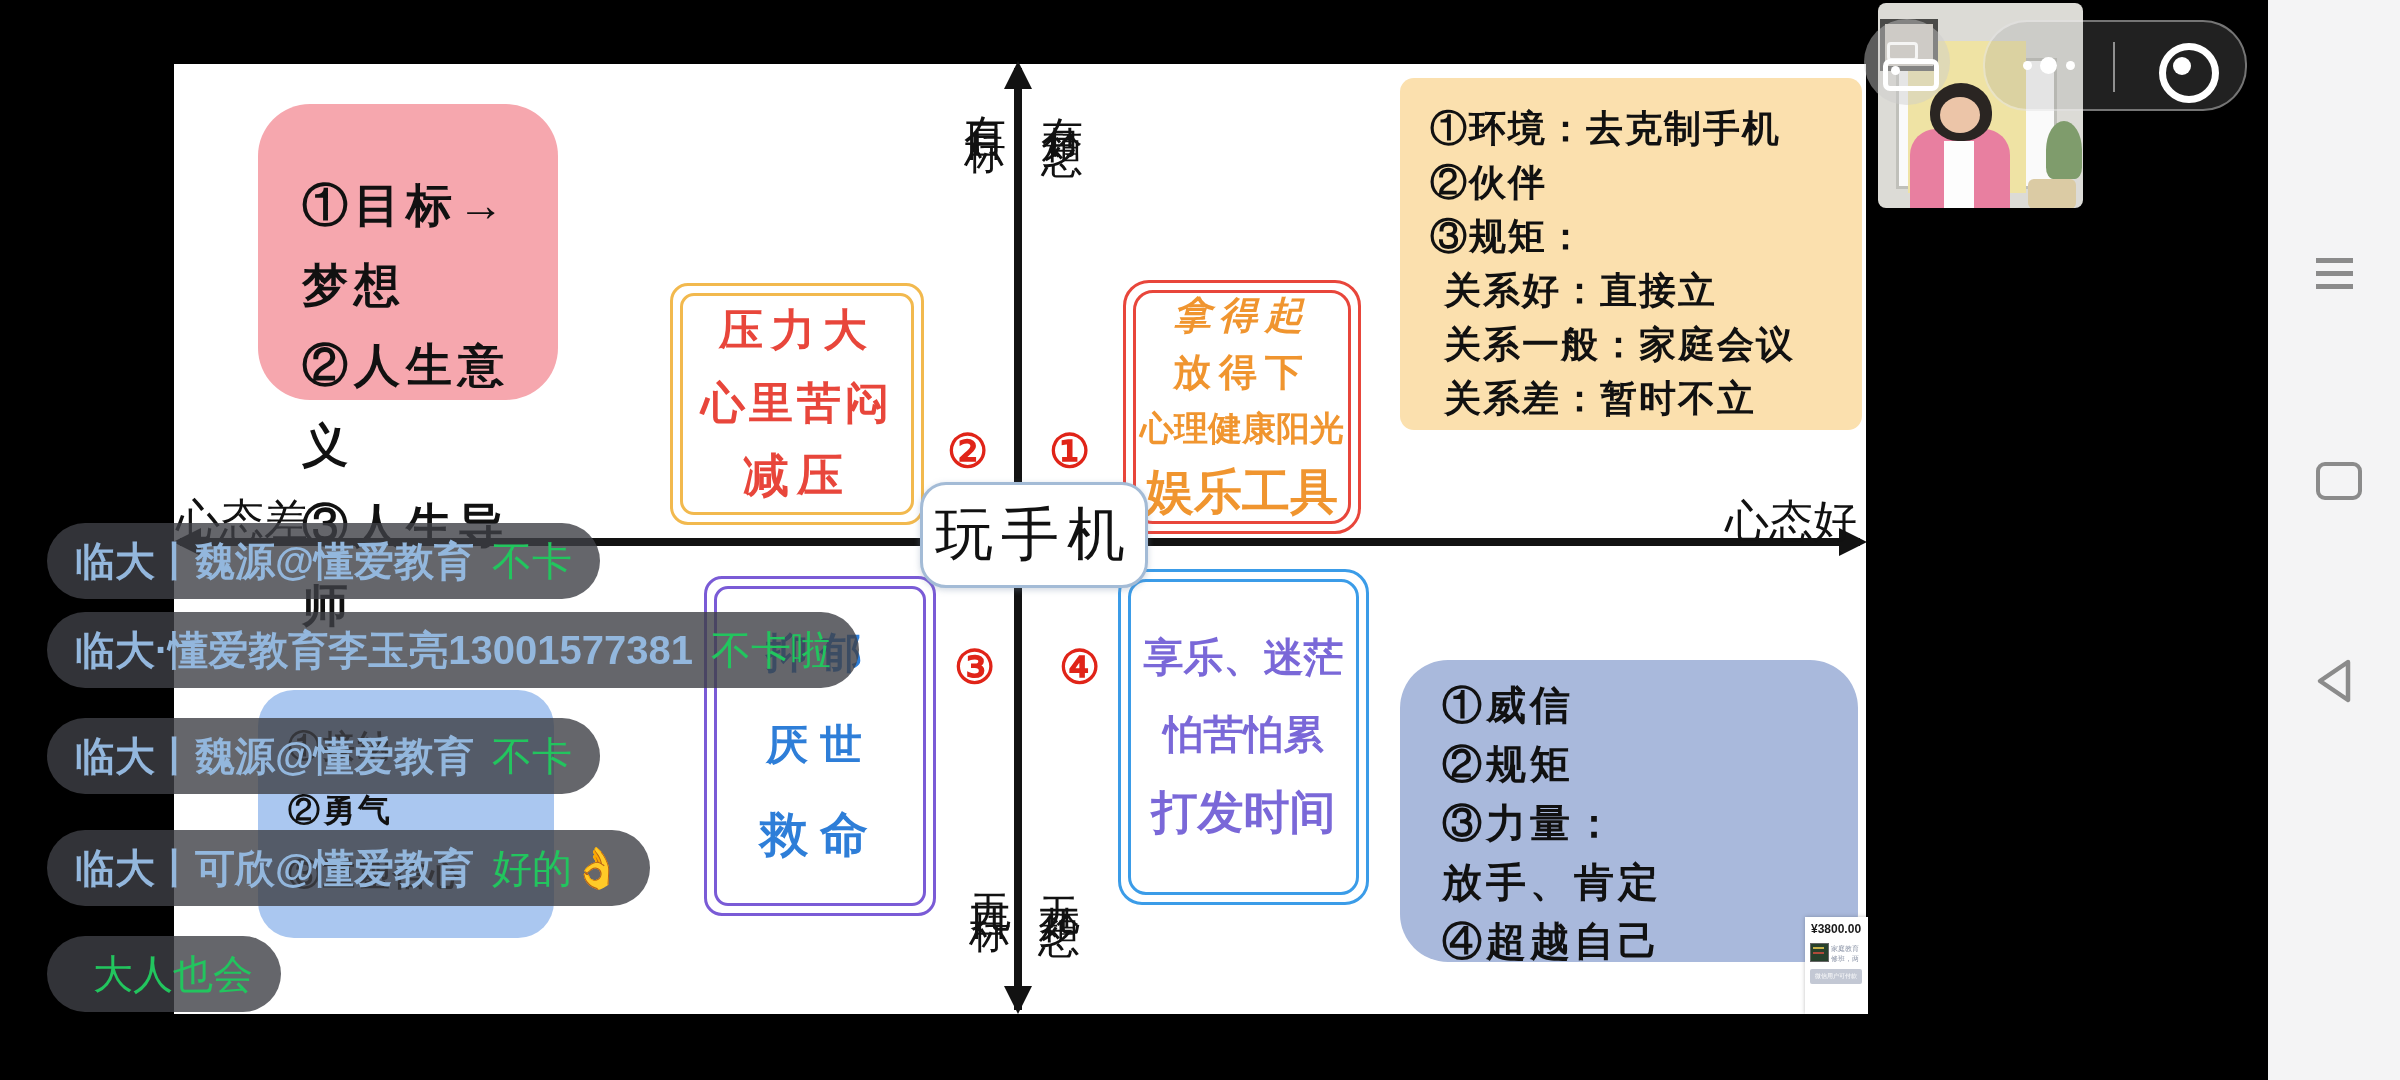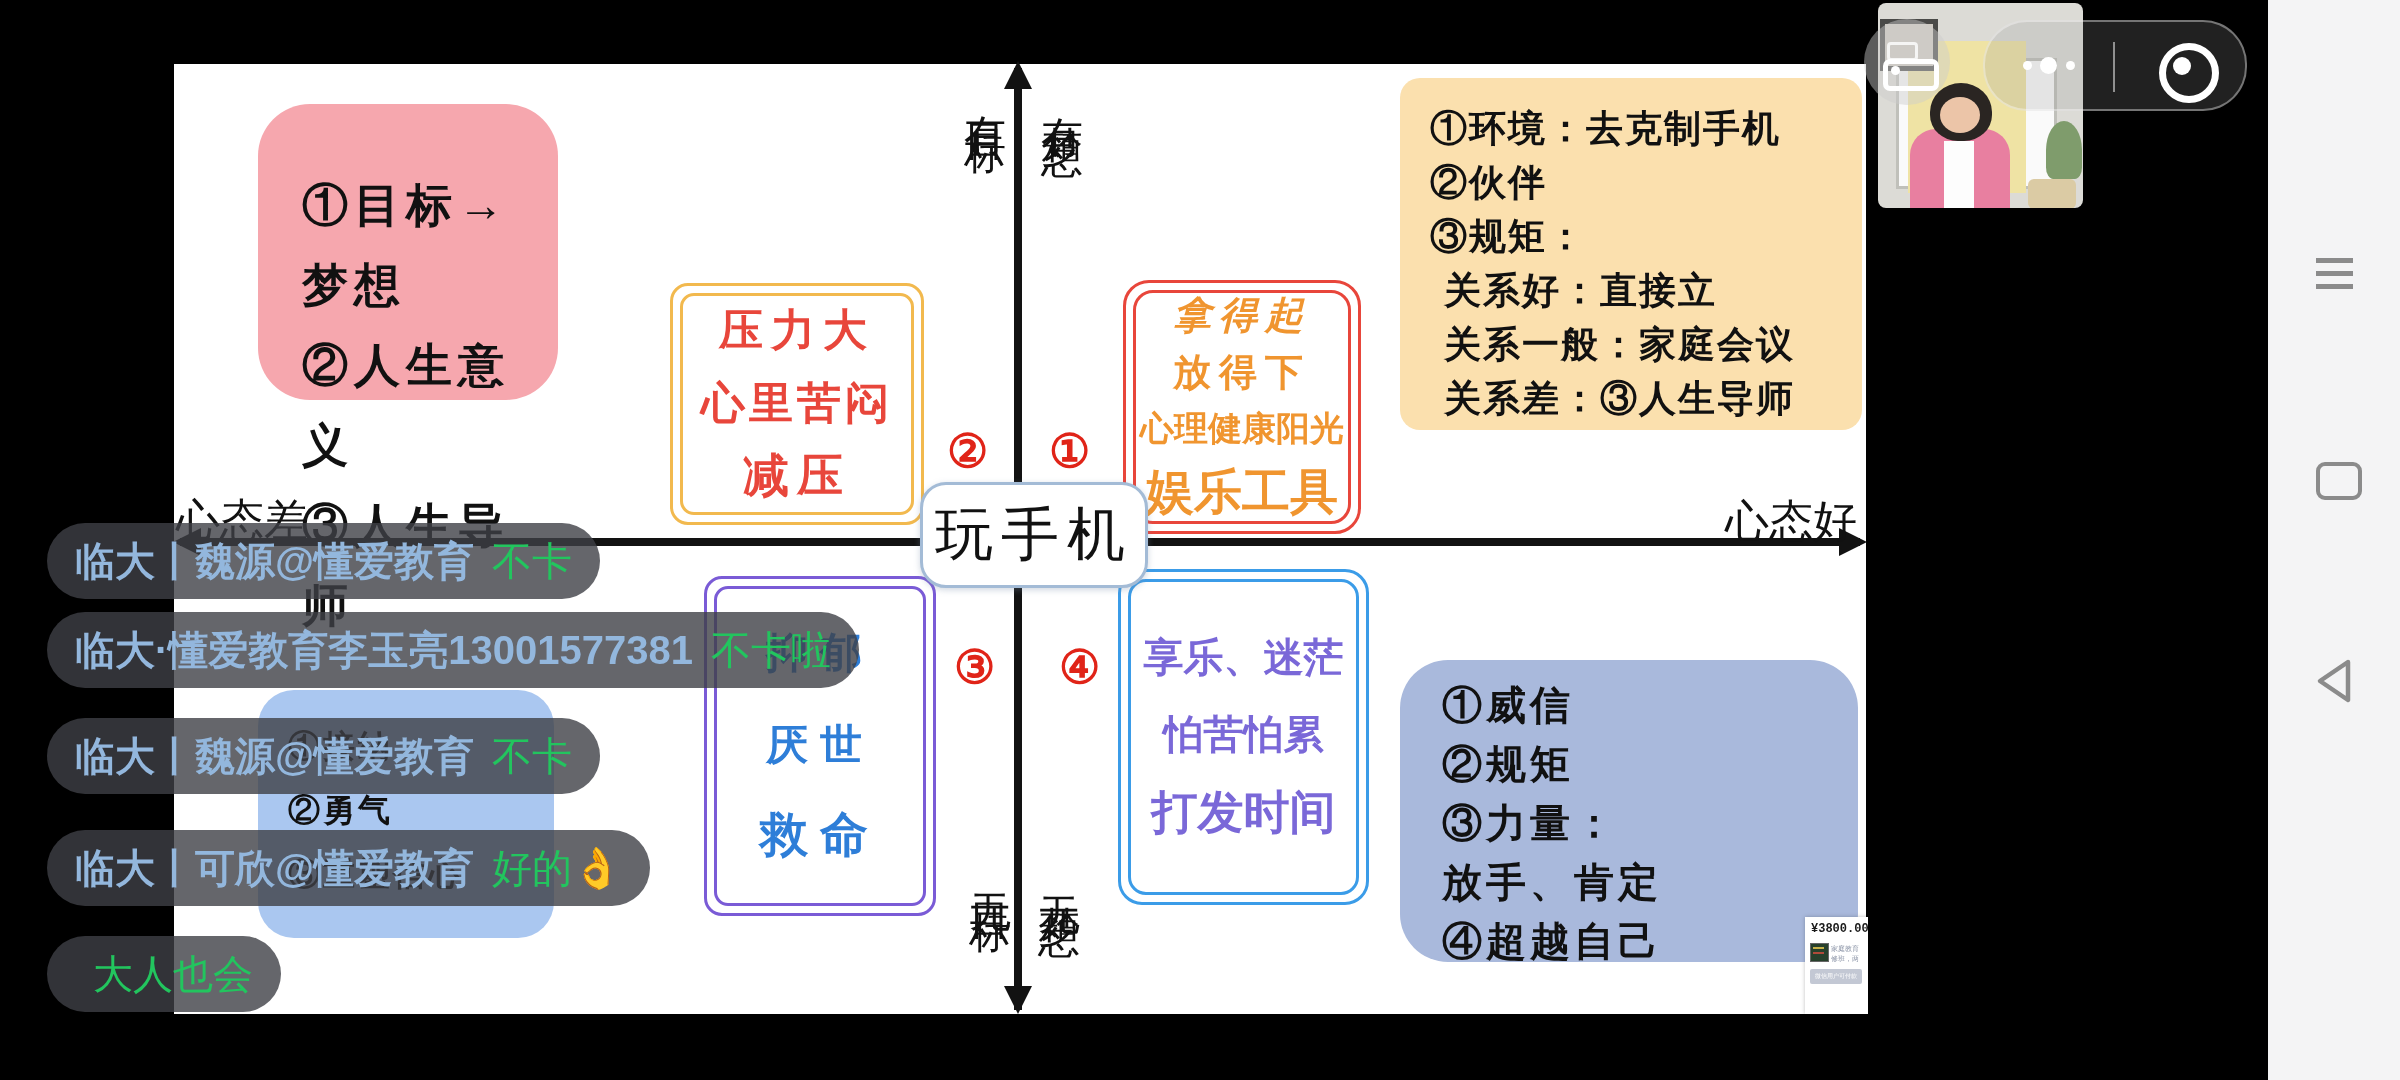--- a/index.html
+++ b/index.html
@@ -16,21 +16,21 @@
   .arr{width:0;height:0;z-index:1;}
   .vlabel{writing-mode:vertical-rl;text-orientation:upright;font-size:42px;letter-spacing:9px;
     color:#111;z-index:2;font-weight:500;}
   .hlabel{font-size:44px;color:#111;z-index:2;font-weight:500;}
 
   
   .softbox{z-index:2;}
   #pinkBox{left:84px;top:40px;width:300px;height:296px;border-radius:52px;background:#f6a7ae;
     padding-top:62px;box-sizing:border-box;}
   #pinkBox div{font-size:46px;font-weight:700;line-height:80px;padding-left:44px;letter-spacing:6px;}
-  #orangeBox{left:1226px;top:14px;width:462px;height:352px;border-radius:20px;background:#fbe0ae;
+  #orangeBox{left:1226px;top:14px;width:462px;height:352px;border-radius:14px;background:#fbe0ae;
     padding:24px 0 0 30px;box-sizing:border-box;}
   #orangeBox div{font-size:37px;font-weight:700;line-height:54px;letter-spacing:2px;}
   #periBox{left:1226px;top:596px;width:458px;height:302px;border-radius:48px;background:#a9b9dc;
     padding:16px 0 0 42px;box-sizing:border-box;}
   #periBox div{font-size:40px;font-weight:700;line-height:59px;letter-spacing:4px;}
   #lblueBox{left:84px;top:626px;width:296px;height:248px;border-radius:36px;background:#aac7f0;
     padding:24px 0 0 30px;box-sizing:border-box;}
   #lblueBox div{font-size:32px;font-weight:700;line-height:64px;letter-spacing:3px;}
 
   
@@ -51,21 +51,21 @@
   #blueFrame div{color:#7a68d8;font-weight:700;}
 
   
   #centerBox{left:746px;top:418px;width:222px;height:100px;background:#fff;border:3px solid #a3bbd6;
     border-radius:26px;z-index:3;display:flex;align-items:center;justify-content:center;
     font-size:58px;letter-spacing:8px;box-shadow:0 2px 6px rgba(120,140,170,.35);}
   .qnum{z-index:3;font-size:46px;color:#e02418;font-weight:700;font-family:"Liberation Sans",sans-serif;}
 
   
   #prodCard{left:1631px;top:853px;width:63px;height:97px;background:#fff;z-index:5;overflow:hidden;
-    font-family:Liberation Mono, monospace;box-shadow:0 0 4px rgba(0,0,0,.25);}
+    font-family:Liberation Sans, sans-serif;box-shadow:0 0 4px rgba(0,0,0,.25);}
   #prodPrice{font-size:12px;font-weight:700;color:#1a1a1a;padding:5px 0 3px 6px;}
   #prodThumb{position:absolute;left:5px;top:26px;width:17px;height:17px;background:#27402c;
     border:1px solid #666;}
   #prodThumb i{position:absolute;left:2px;top:3px;width:11px;height:2px;background:#c8b24a;}
   #prodThumb b{position:absolute;left:2px;top:8px;width:11px;height:2px;background:#b04a3a;}
   .prodDesc{position:absolute;left:26px;font-size:7px;color:#8a93a6;white-space:nowrap;}
   #prodBtn{position:absolute;left:5px;top:52px;width:52px;height:15px;background:#c3c8d4;
     border-radius:2px;color:#fff;font-size:6px;display:flex;align-items:center;justify-content:center;white-space:nowrap;}
 
   
@@ -148,21 +148,21 @@
       <div>②人生意义</div>
       <div>③人生导师</div>
     </div>
 
     <div id="orangeBox" class="abs softbox">
       <div>①环境：去克制手机</div>
       <div>②伙伴</div>
       <div>③规矩：</div>
       <div style="padding-left:14px;">关系好：直接立</div>
       <div style="padding-left:14px;">关系一般：家庭会议</div>
-      <div style="padding-left:14px;">关系差：③人生导师</div>
+      <div style="padding-left:14px;">关系差：暂时不立</div>
     </div>
 
     <div id="yellowFrame" class="abs frame">
       <div class="inner">
         <div style="font-size:44px;letter-spacing:8px;">压力大</div>
         <div style="font-size:44px;letter-spacing:4px;margin-top:14px;">心里苦闷</div>
         <div style="font-size:46px;letter-spacing:8px;margin-top:12px;">减压</div>
       </div>
     </div>
 

